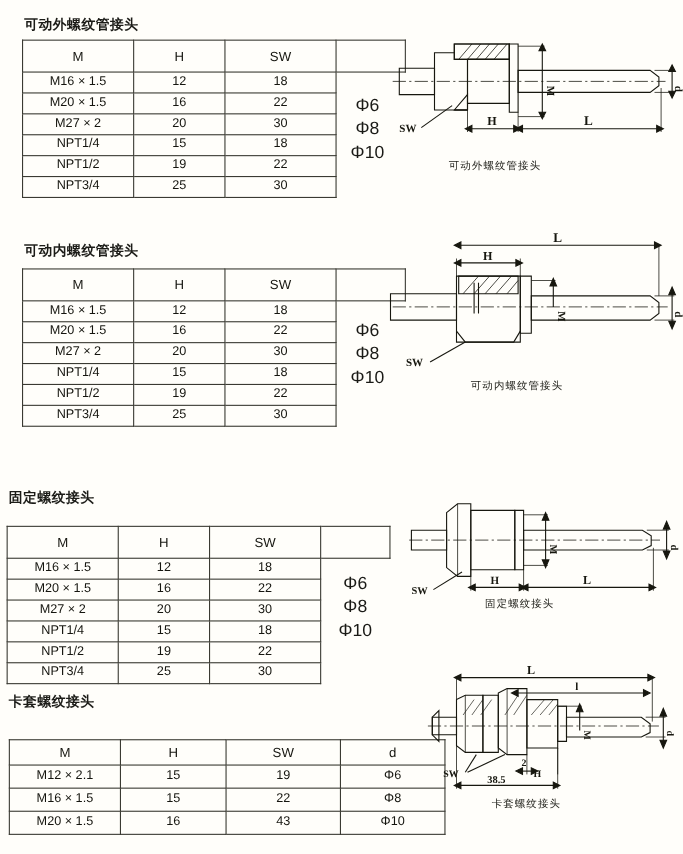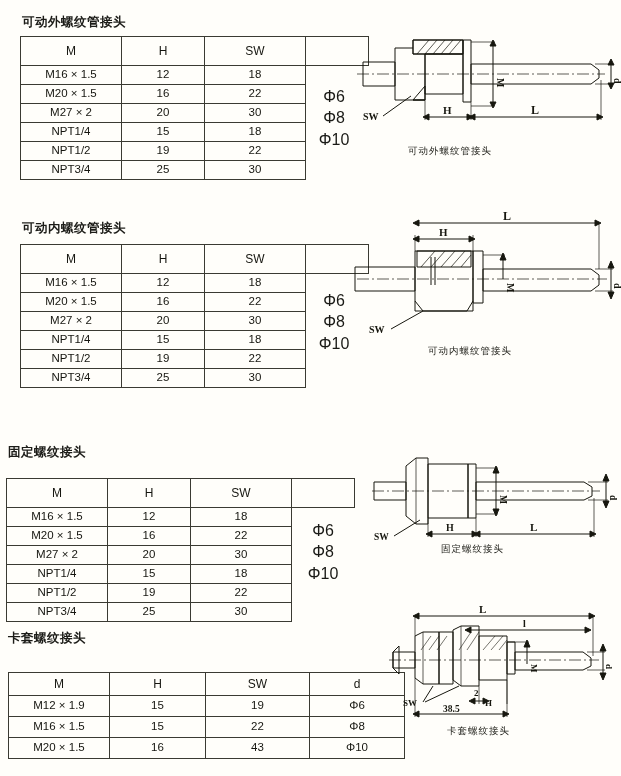--- a/index.html
+++ b/index.html
@@ -418,21 +418,21 @@
     <thead>
       <tr>
         <th style="width:100px; height:22px;">M</th>
         <th style="width:95px; height:22px;">H</th>
         <th style="width:103px; height:22px;">SW</th>
         <th style="width:94px; height:22px;">d</th>
       </tr>
     </thead>
     <tbody>
       <tr>
-        <td style="height:20px;">M12 × 1.9</td>
+        <td style="height:20px;">M12 × 2.1</td>
         <td>15</td>
         <td>19</td>
         <td>Φ6</td>
       </tr>
       <tr>
         <td style="height:20px;">M16 × 1.5</td>
         <td>15</td>
         <td>22</td>
         <td>Φ8</td>
       </tr>

